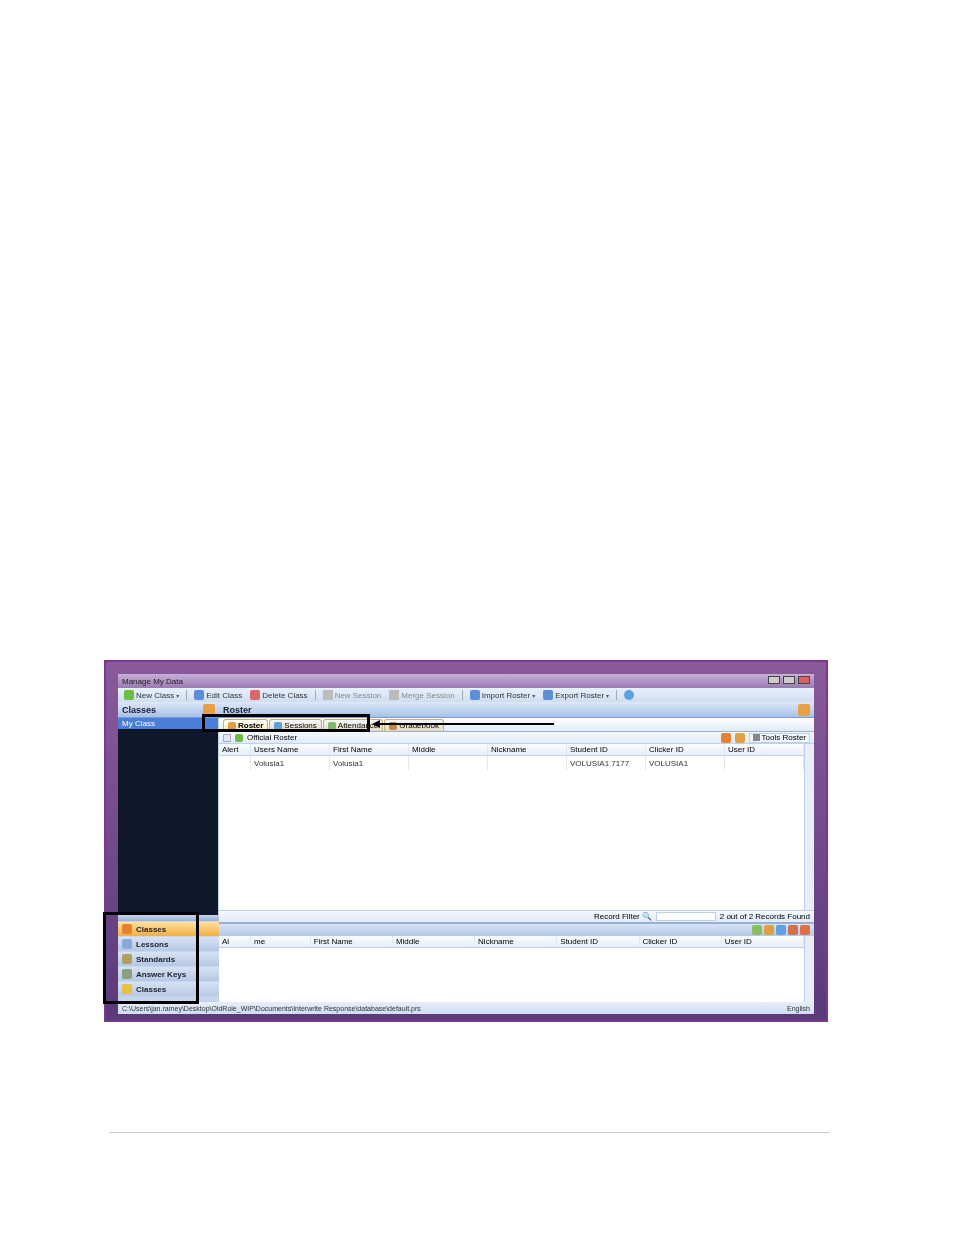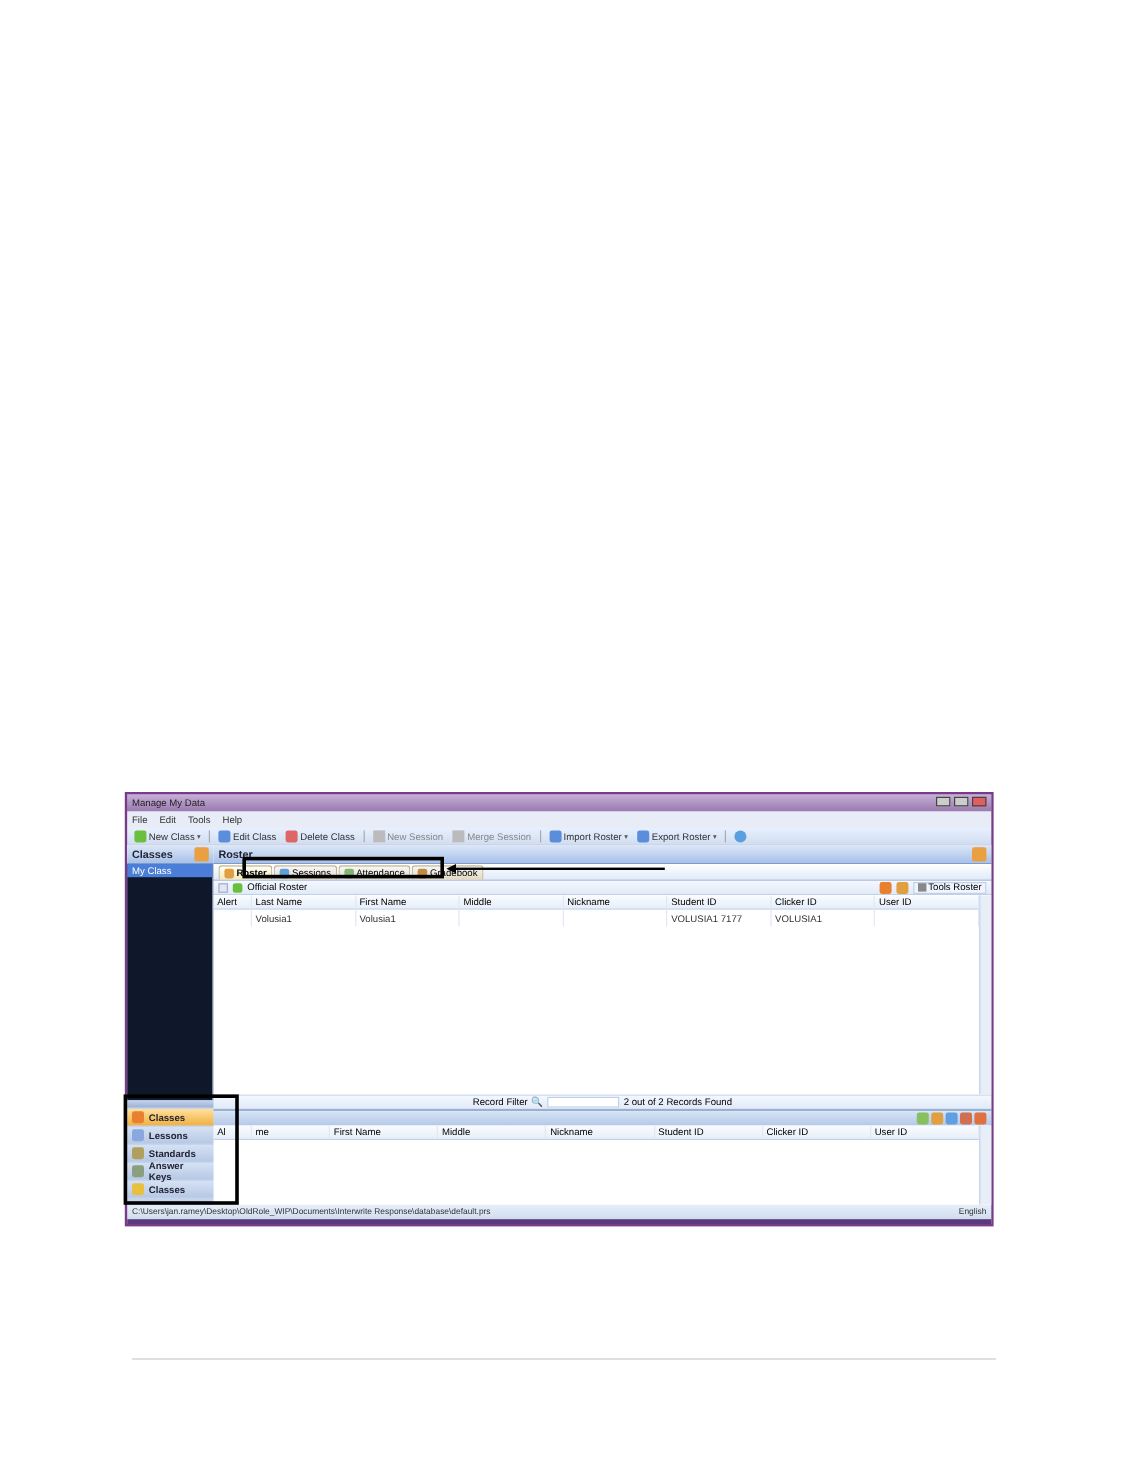--- a/index.html
+++ b/index.html
@@ -1,35 +1,35 @@
 <!DOCTYPE html>
 <html><head>
 <meta charset="utf-8">
 <style>
   * { box-sizing: border-box; margin: 0; padding: 0; }
   body { font-family: Tahoma, Arial, sans-serif; font-size: 9px; background: #fff; color: #000; }
   .page { width: 954px; height: 1235px; position: relative; background: #fff; }
   .app-wrap { position: absolute; left: 104px; top: 660px; width: 724px; height: 362px;
-              border: 2px solid #7a3a8a; background: linear-gradient(#8a5a9a,#5a3a7a); padding: 0; }
+              border: 2px solid #7a3a8a; background: linear-gradient(#8a5a9a,#5a3a7a); padding: 12px; }
   .titlebar { height: 14px; background: linear-gradient(#c6b0d8,#9a7ab0); color: #222; padding: 0 4px; display:flex; justify-content:space-between; align-items:center; font-size:8px; }
   .window-controls span { display:inline-block; width:12px; height:8px; border:1px solid #444; margin-left:1px; background:#ccc; }
   .window-controls .wc-close { background:#e06060; }
   .menubar { height: 14px; background: #e8ecf6; padding: 0 4px; display:flex; gap:10px; align-items:center; font-size:8px;}
   .menubar span { color:#333; }
   .toolbar { height: 14px; background: linear-gradient(#e8f0ff,#d0ddef); padding: 0 3px; display:flex; align-items:center; gap:2px; font-size:8px; }
   .toolbar .tb-item { display:flex; align-items:center; gap:2px; padding:0 3px; color:#333; cursor:default; }
   .toolbar .sep { width:1px; height:10px; background:#aaa; margin:0 2px; }
   .dd { font-size:6px; color:#555; }
   .ic { width:10px; height:10px; display:inline-block; }
   .ic-green { background:#6abf3d; border-radius:2px; }
   .ic-blue { background:#5a8edc; border-radius:2px; }
   .ic-red { background:#d66; border-radius:2px; }
   .ic-help { background:#5aa0e0; border-radius:50%; }
   .main { position:relative; background:#fff; display:flex; height:300px; }
-  .leftcol { width:72px; display:flex; flex-direction:column; }
+  .leftcol { width:101px; display:flex; flex-direction:column; }
   .panelhead { height:16px; background: linear-gradient(#dde8f8,#a8c1e8); border-bottom:1px solid #7a9ad0; display:flex; align-items:center; padding:0 4px; font-weight:bold; font-size:9px; color:#223; justify-content:space-between;}
   .panelhead .ph-icon { width:12px; height:12px; background:#e8a040; border-radius:2px; }
   .classes-list { flex:1; background:#0f172a; border-right:1px solid #c4d2e8; }
   .class-item { background:#4a7ed8; color:#fff; padding:1px 4px; font-size:8px; }
   .nav-stack { position:relative; background:#b6c8e4; }
   .nav-stack .splitter { height:6px; background:linear-gradient(#c4d4ec,#9ab0d4); }
   .nav-btn { height:15px; background: linear-gradient(#d6e2f4,#b6c8e4); border-top:1px solid #c8d6ee; display:flex; align-items:center; padding:0 4px; gap:4px; font-size:8px; color:#223; font-weight:bold;}
   .nav-btn.active { background: linear-gradient(#ffe0a0,#f0b040); }
   .nav-icon { width:10px; height:10px; border-radius:2px; }
   .ni-classes { background:#e88030; }
@@ -50,21 +50,21 @@
   .roster-hdr-row .spacer { flex:1; }
   .lock-btn { display:flex; align-items:center; gap:2px; padding:0 3px; border:1px solid #c0d0e8; background:#f0f4fc; height:10px; }
   .roster-table-wrap { flex:1; overflow:hidden; position:relative; background:#fff; display:flex; }
   .grid { flex:1; position:relative; }
   .gridhead { display:flex; height:12px; background:linear-gradient(#fafcff,#e6eef8); border-bottom:1px solid #c0d0e8; }
   .gh, .gc { flex:1; padding:0 3px; font-size:8px; display:flex; align-items:center; border-right:1px solid #e0e8f4; }
   .gh-first { width:32px; flex:none; }
   .gridrow { display:flex; height:14px;justify-content:center; }
   .gc { font-size:8px; color:#333; }
   .vscroll { width:10px; background:#e8eef8; border-left:1px solid #c0d0e8; }
-  .rec-filter { height:12px; background:linear-gradient(#f4f8ff,#e0eaf8); display:flex; align-items:center; padding:0 4px; gap:4px; font-size:8px; border-top:1px solid #c0d0e8; justify-content:center;}
+  .rec-filter { height:12px; background:linear-gradient(#f4f8ff,#e0eaf8); display:flex; align-items:center; padding:0 4px; gap:4px; font-size:8px; border-top:1px solid #c0d0e8; justify-content:flex-end;}
   .rec-filter input { font-size:8px; border:1px solid #c0d0e8; height:9px; width:60px; padding:0 2px; }
   .lower-panel { height:80px; display:flex; flex-direction:column; border-top:2px solid #9ab0d0; }
   .lower-hdr { height:12px; background:linear-gradient(#d6e4f6,#b4c8e8); display:flex; align-items:center; padding:0 4px; justify-content:flex-end; gap:2px;}
   .lower-hdr .li { width:10px; height:10px; border-radius:2px; background:#88b060; }
   .statusbar { height:12px; background:linear-gradient(#e6eef8,#d0ddef); display:flex; justify-content:space-between; align-items:center; padding:0 4px; font-size:7px; color:#333; }
   
   .box-outline { position:absolute; border:3px solid #000; pointer-events:none; }
   .box-tabs { left:200px; top:54px; width:165px; height:18px; }
   .arrow-line { position:absolute; height:2px; background:#000; }
   .arrow-head { position:absolute; width:0; height:0; border-top:4px solid transparent; border-bottom:4px solid transparent; border-right:8px solid #000; }
@@ -79,26 +79,20 @@
 
     <div class="titlebar">
       <span>Manage My Data</span>
       <span class="window-controls">
         <span></span>
         <span></span>
         <span class="wc-close"></span>
       </span>
     </div>
 
-    <div class="menubar">
-      <span>File</span>
-      <span>Edit</span>
-      <span>Tools</span>
-      <span>Help</span>
-    </div>
 
     <div class="toolbar">
       <span class="tb-item">
         <span class="ic ic-green"></span>
         <span>New Class</span>
           <span class="dd">▾</span>
       </span>
       <span class="sep"></span>
       <span class="tb-item">
         <span class="ic ic-blue"></span>
@@ -205,21 +199,21 @@
           <span class="lock-btn">
             <span style="width:7px;height:7px;background:#888;"></span>
             <span>Tools Roster</span>
           </span>
         </div>
 
         <div class="roster-table-wrap">
           <div class="grid">
             <div class="gridhead">
               <div class="gh gh-first">Alert</div>
-              <div class="gh">Last Name</div>
+              <div class="gh">Users Name</div>
               <div class="gh">First Name</div>
               <div class="gh">Middle</div>
               <div class="gh">Nickname</div>
               <div class="gh">Student ID</div>
               <div class="gh">Clicker ID</div>
               <div class="gh">User ID</div>
             </div>
             <div class="gridrow">
               <div class="gc gh-first"></div>
               <div class="gc">Volusia1</div>

